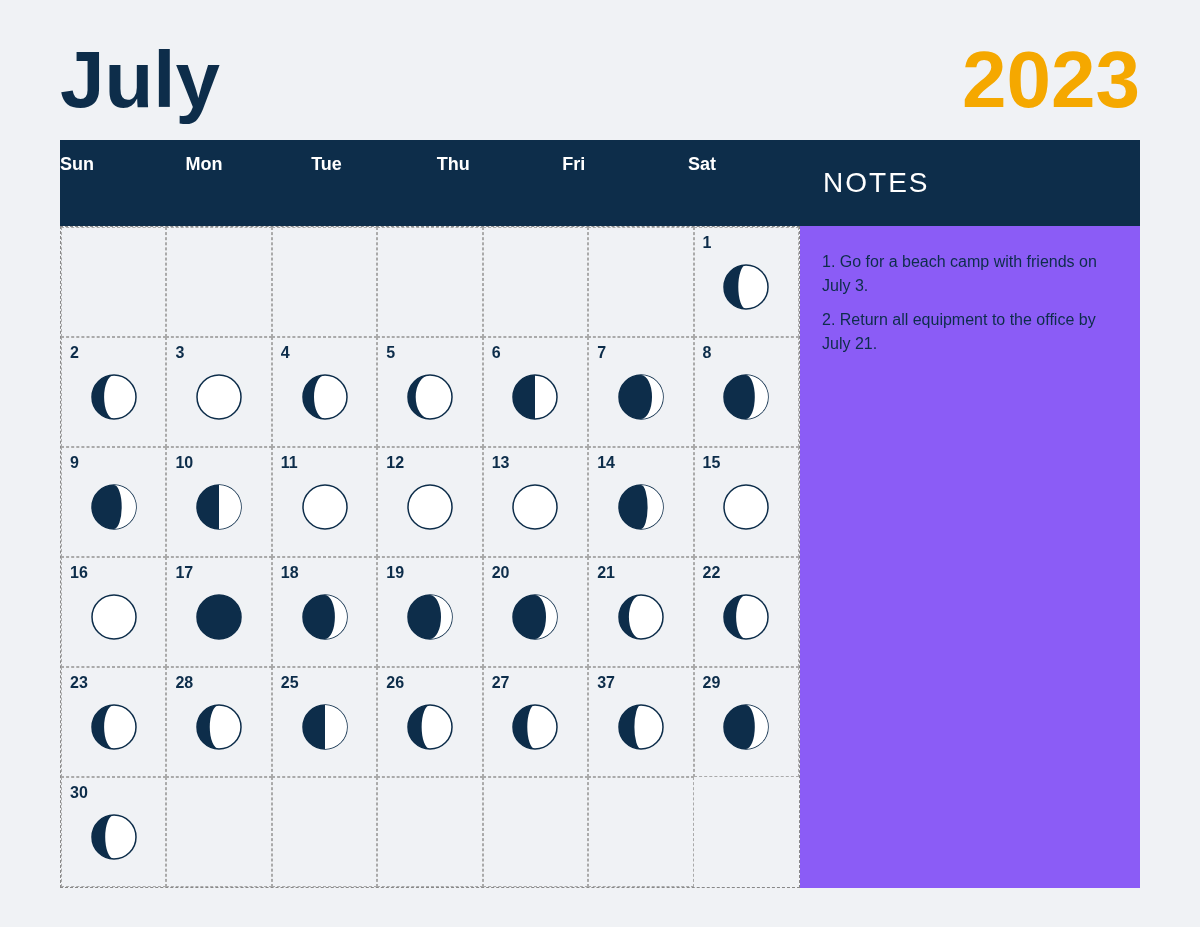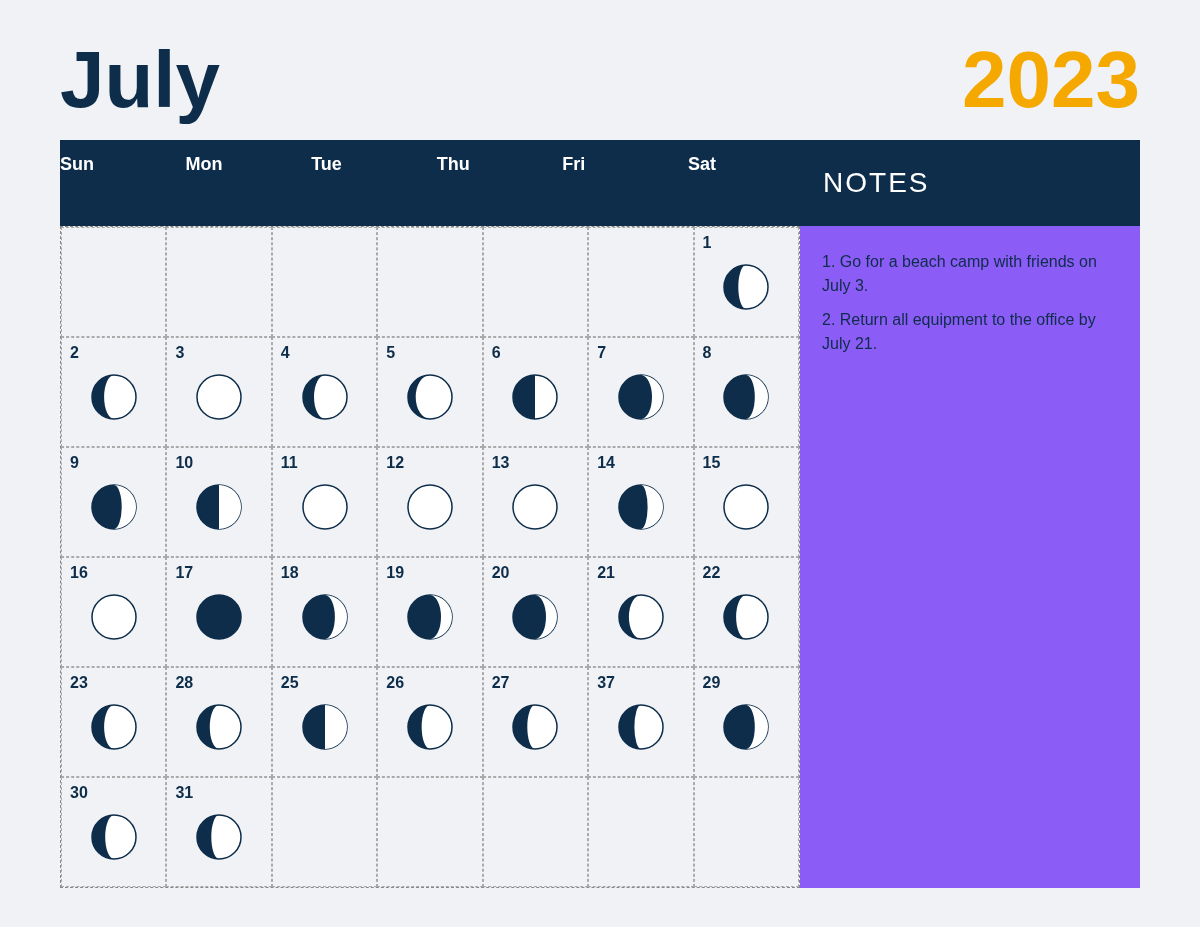--- a/index.html
+++ b/index.html
@@ -334,27 +334,20 @@
         <path d="M27,5 A22,22 0 0,1 27,49 A8.8,22 0 0,0 27,5" fill="white"></path>
       </svg></div>
         </div>
         <div class="day-cell">
           <div class="day-number">30</div>
           <div><svg class="moon" viewBox="0 0 54 54" xmlns="http://www.w3.org/2000/svg">
         <circle cx="27" cy="27" r="22" fill="white" stroke="#0d2d4a" stroke-width="1.5"></circle>
         <path d="M27,5 A22,22 0 0,0 27,49 A8.8,22 0 0,1 27,5" fill="#0d2d4a"></path>
       </svg></div>
         </div>
-        <div class="day-cell">
-          <div class="day-number">31</div>
-          <div><svg class="moon" viewBox="0 0 54 54" xmlns="http://www.w3.org/2000/svg">
-        <circle cx="27" cy="27" r="22" fill="white" stroke="#0d2d4a" stroke-width="1.5"></circle>
-        <path d="M27,5 A22,22 0 0,0 27,49 A7.699999999999999,22 0 0,1 27,5" fill="#0d2d4a"></path>
-      </svg></div>
-        </div>
         <div class="day-cell empty"></div>
         <div class="day-cell empty"></div>
         <div class="day-cell empty"></div>
         <div class="day-cell empty"></div>
         <div class="day-cell empty"></div>
       </div>
     <div class="notes-panel">
       <div class="notes-text">
         <p>1. Go for a beach camp with friends on July 3.</p>
         <p>2. Return all equipment to the office by July 21.</p>

